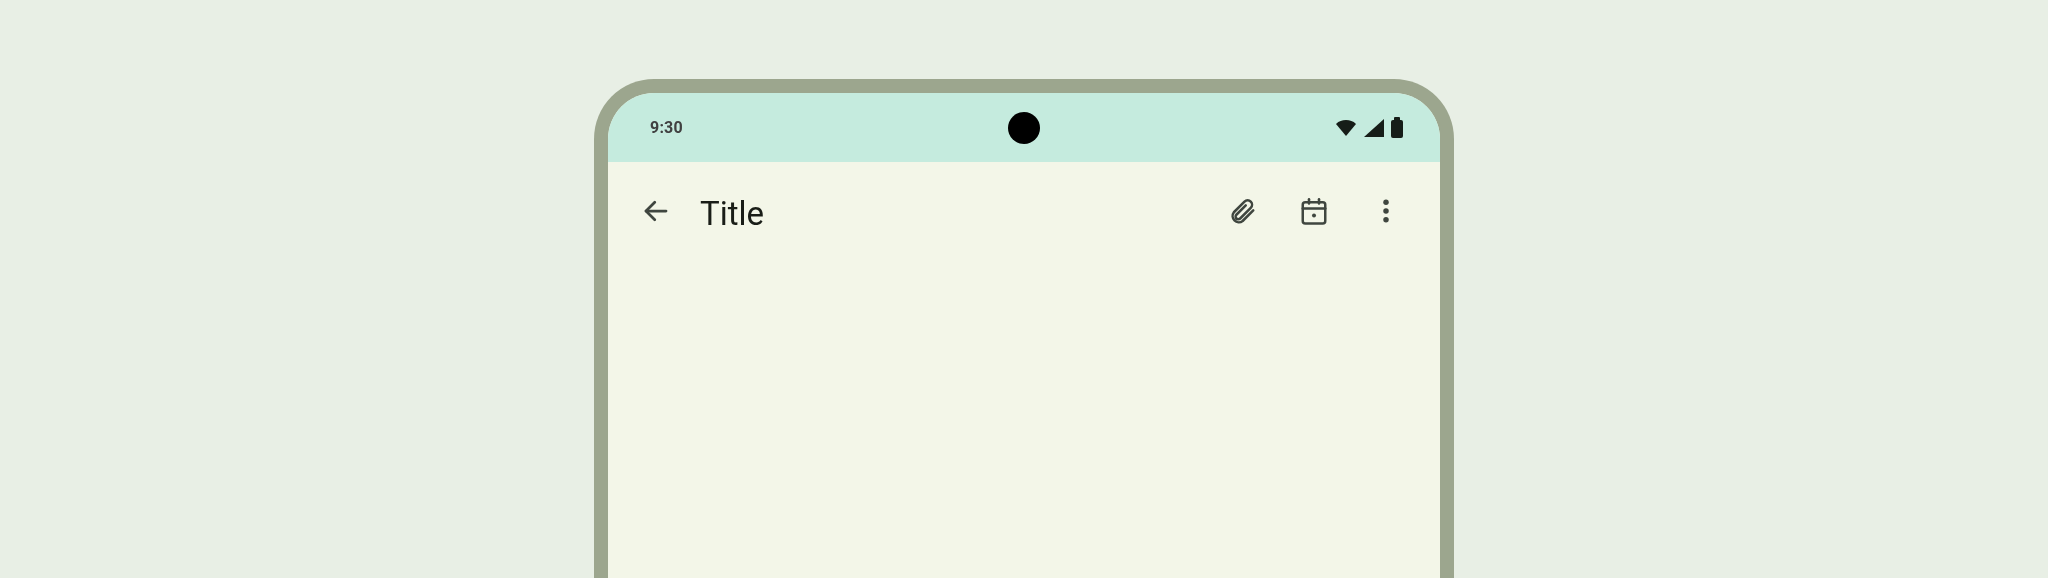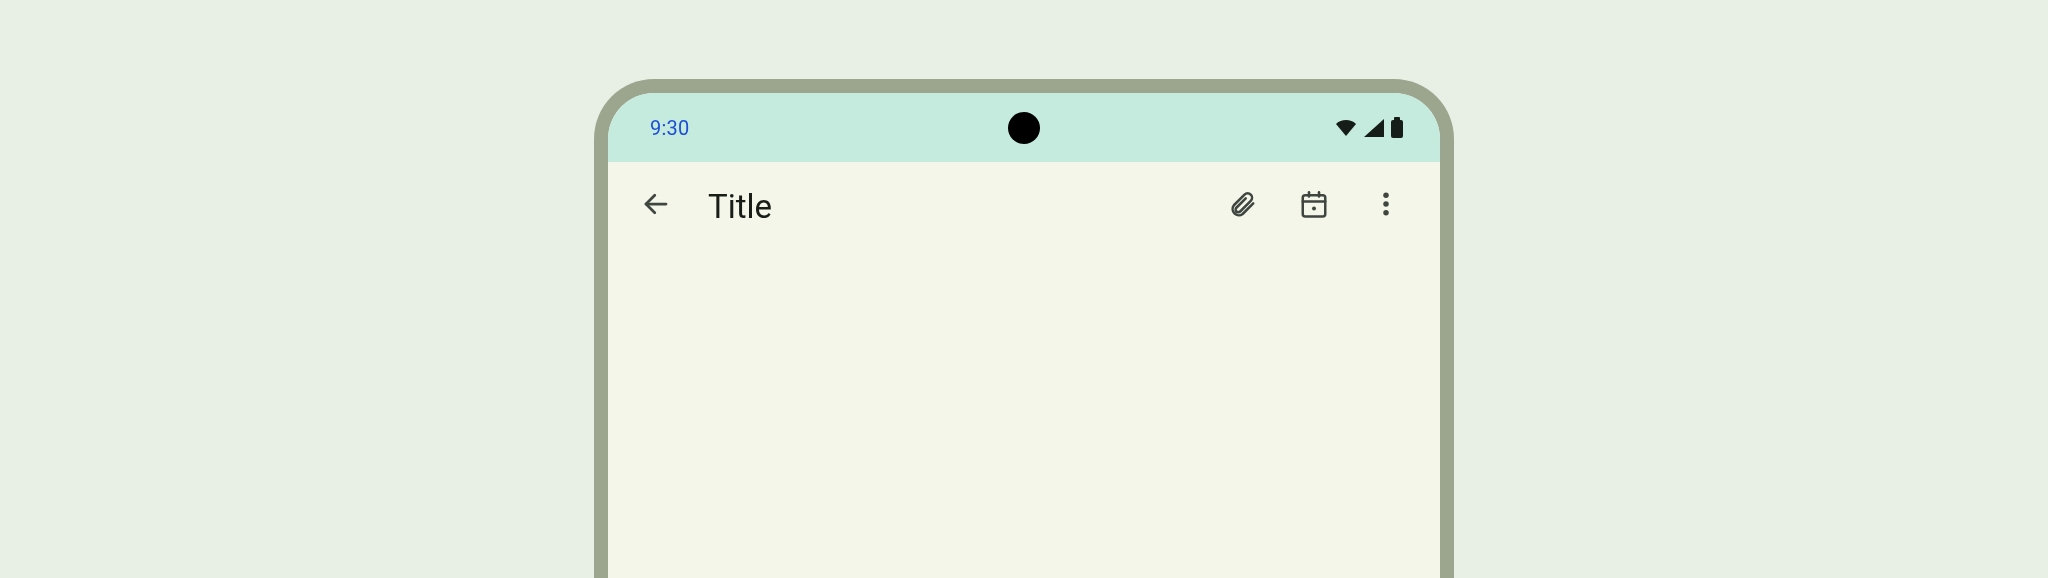--- a/index.html
+++ b/index.html
@@ -35,23 +35,23 @@
   .status-bar {
     height: 69px;
     background: #c5ebde;
     display: flex;
     align-items: center;
     justify-content: space-between;
     padding: 0 36px 0 42px;
     position: relative;
   }
   .status-time {
-    font-size: 20px;
-    font-weight: 400;
-    color: #1d4ed8;
+    font-size: 16px;
+    font-weight: 700;
+    color: #404040;
     letter-spacing: 0.2px;
   }
   .camera-punch {
     position: absolute;
     left: 50%;
     top: 50%;
     transform: translate(-50%, -50%);
     width: 32px;
     height: 32px;
     background: #000;
@@ -61,21 +61,22 @@
     display: flex;
     align-items: center;
     gap: 5px;
   }
   .status-icons svg { display: block; }
   .app-bar {
     height: 88px;
     display: flex;
     align-items: center;
     padding: 0 18px 0 18px;
-    gap: 16px;
+    gap: 8px;
+    margin-top: 7px;
   }
   .icon-btn {
     width: 60px;
     height: 60px;
     border-radius: 50%;
     display: flex;
     align-items: center;
     justify-content: center;
     cursor: pointer;
     color: #3f463f;

